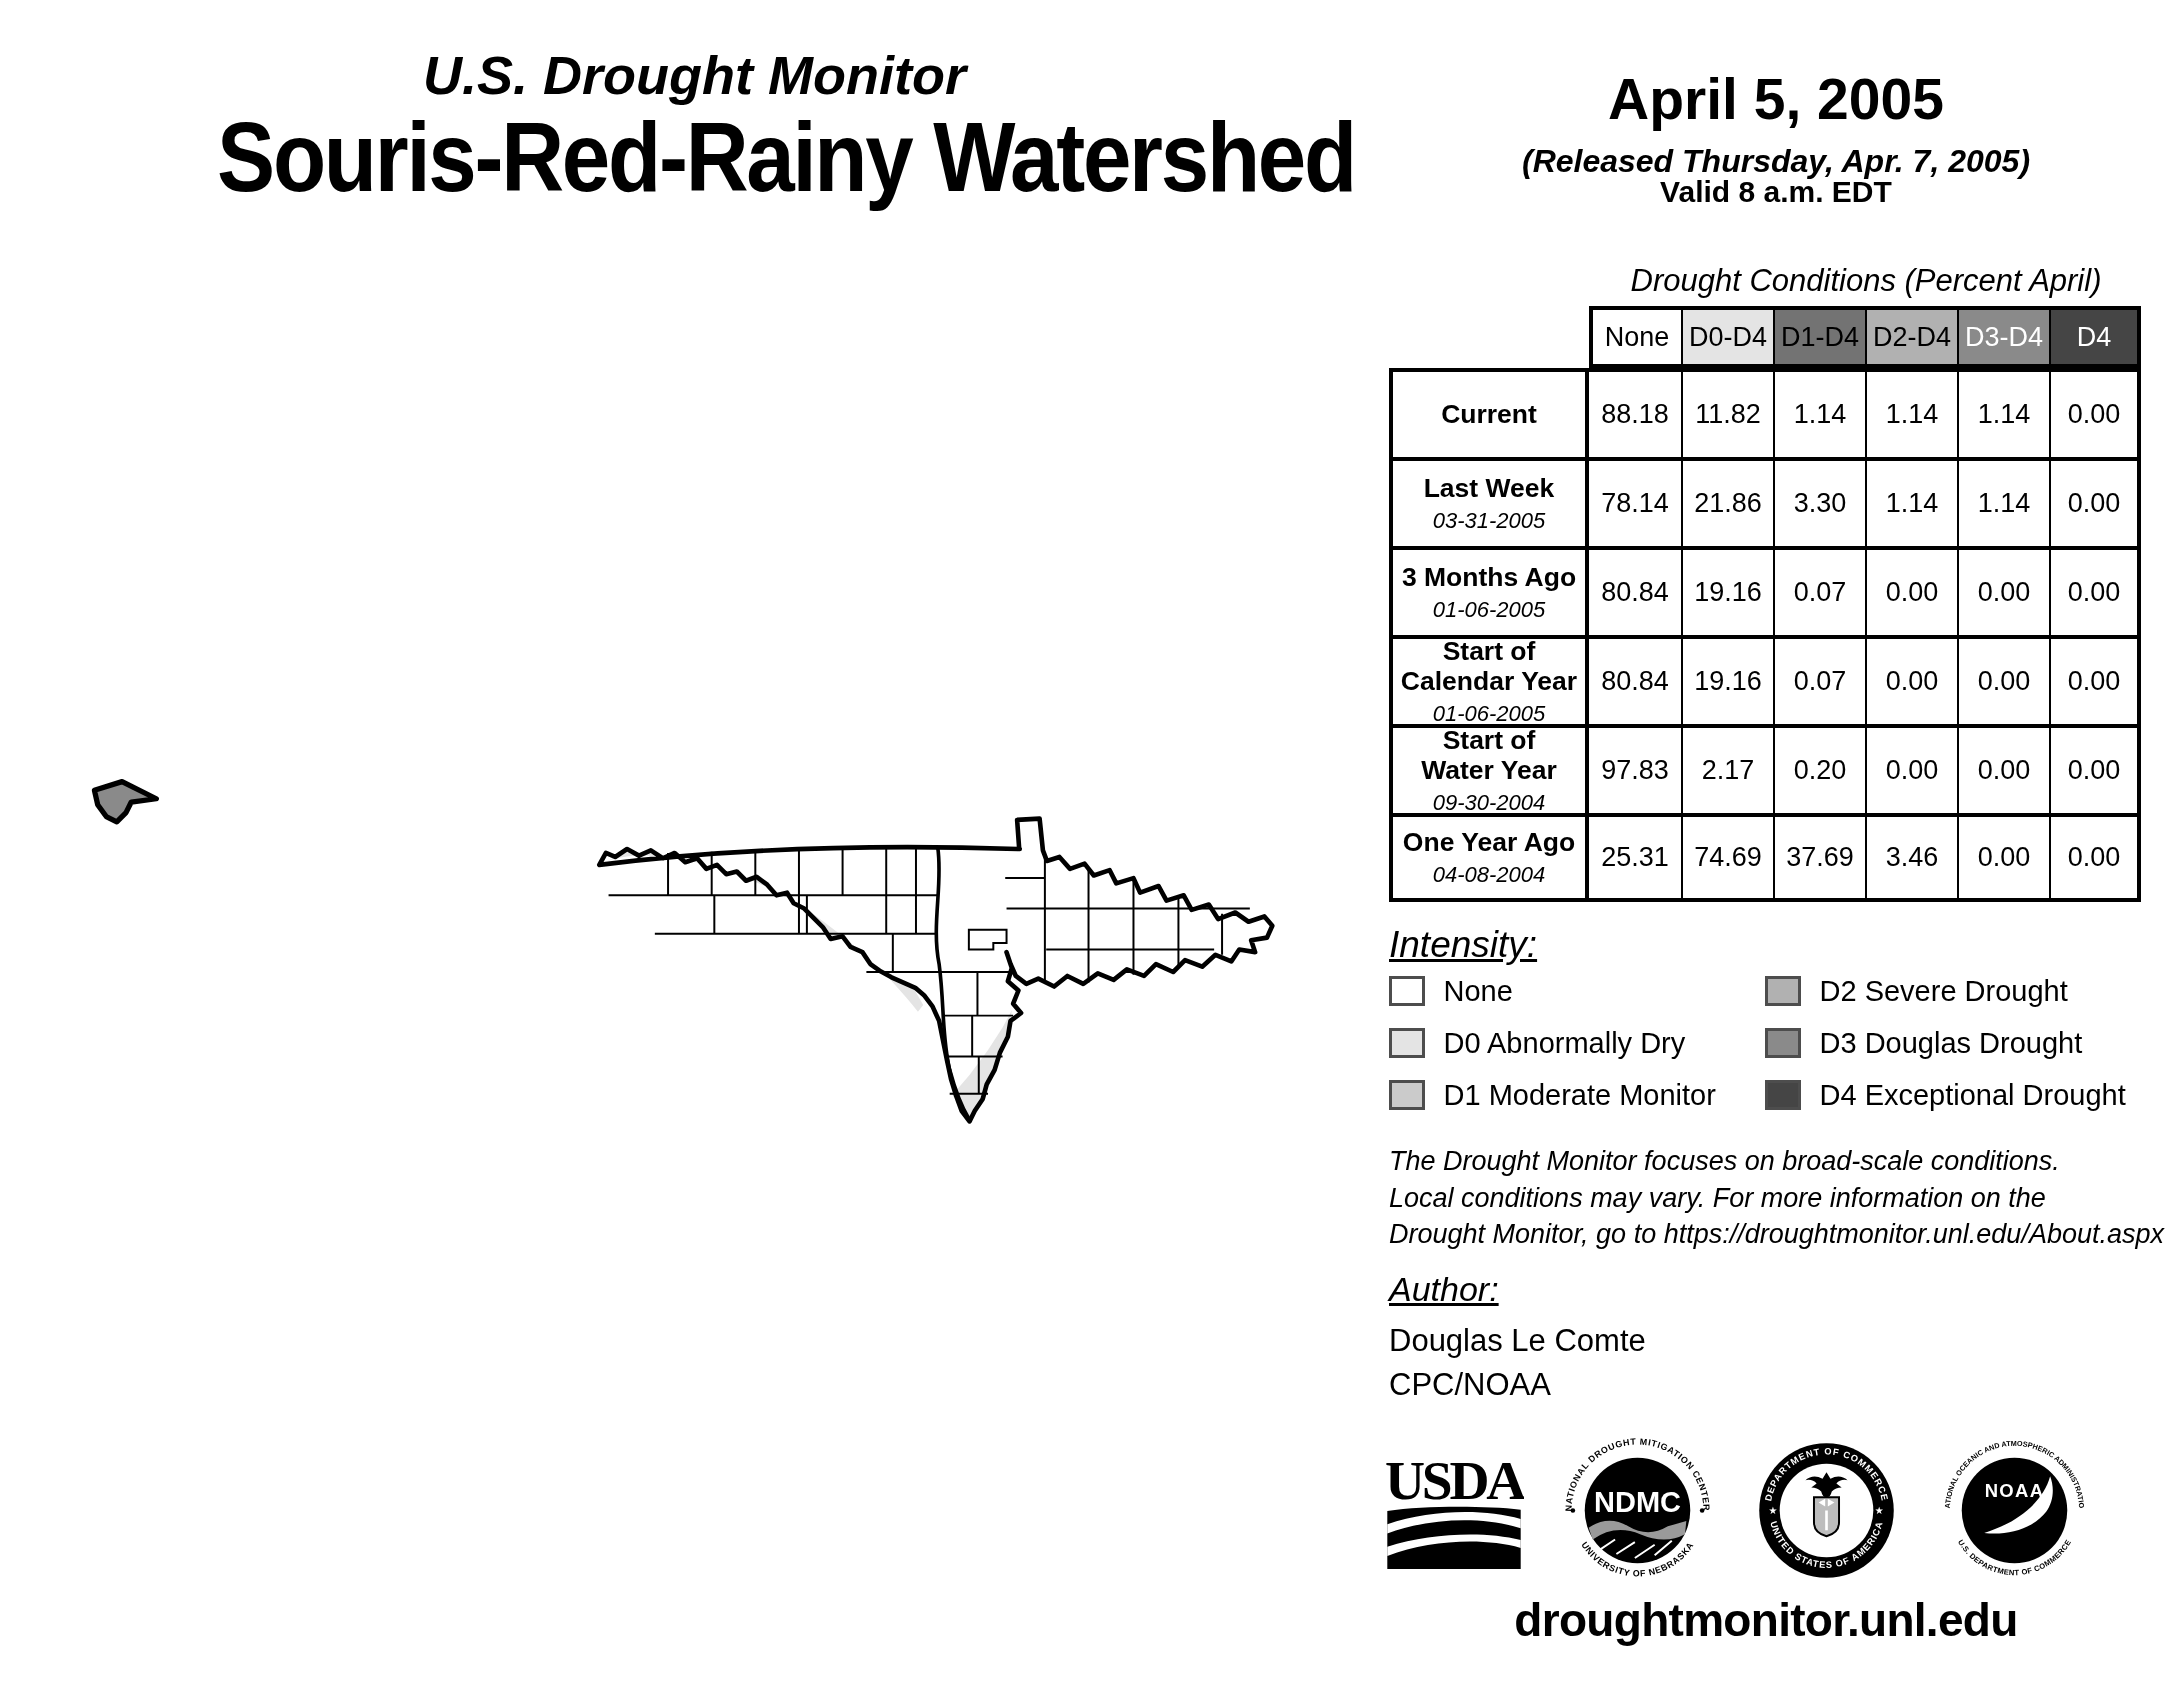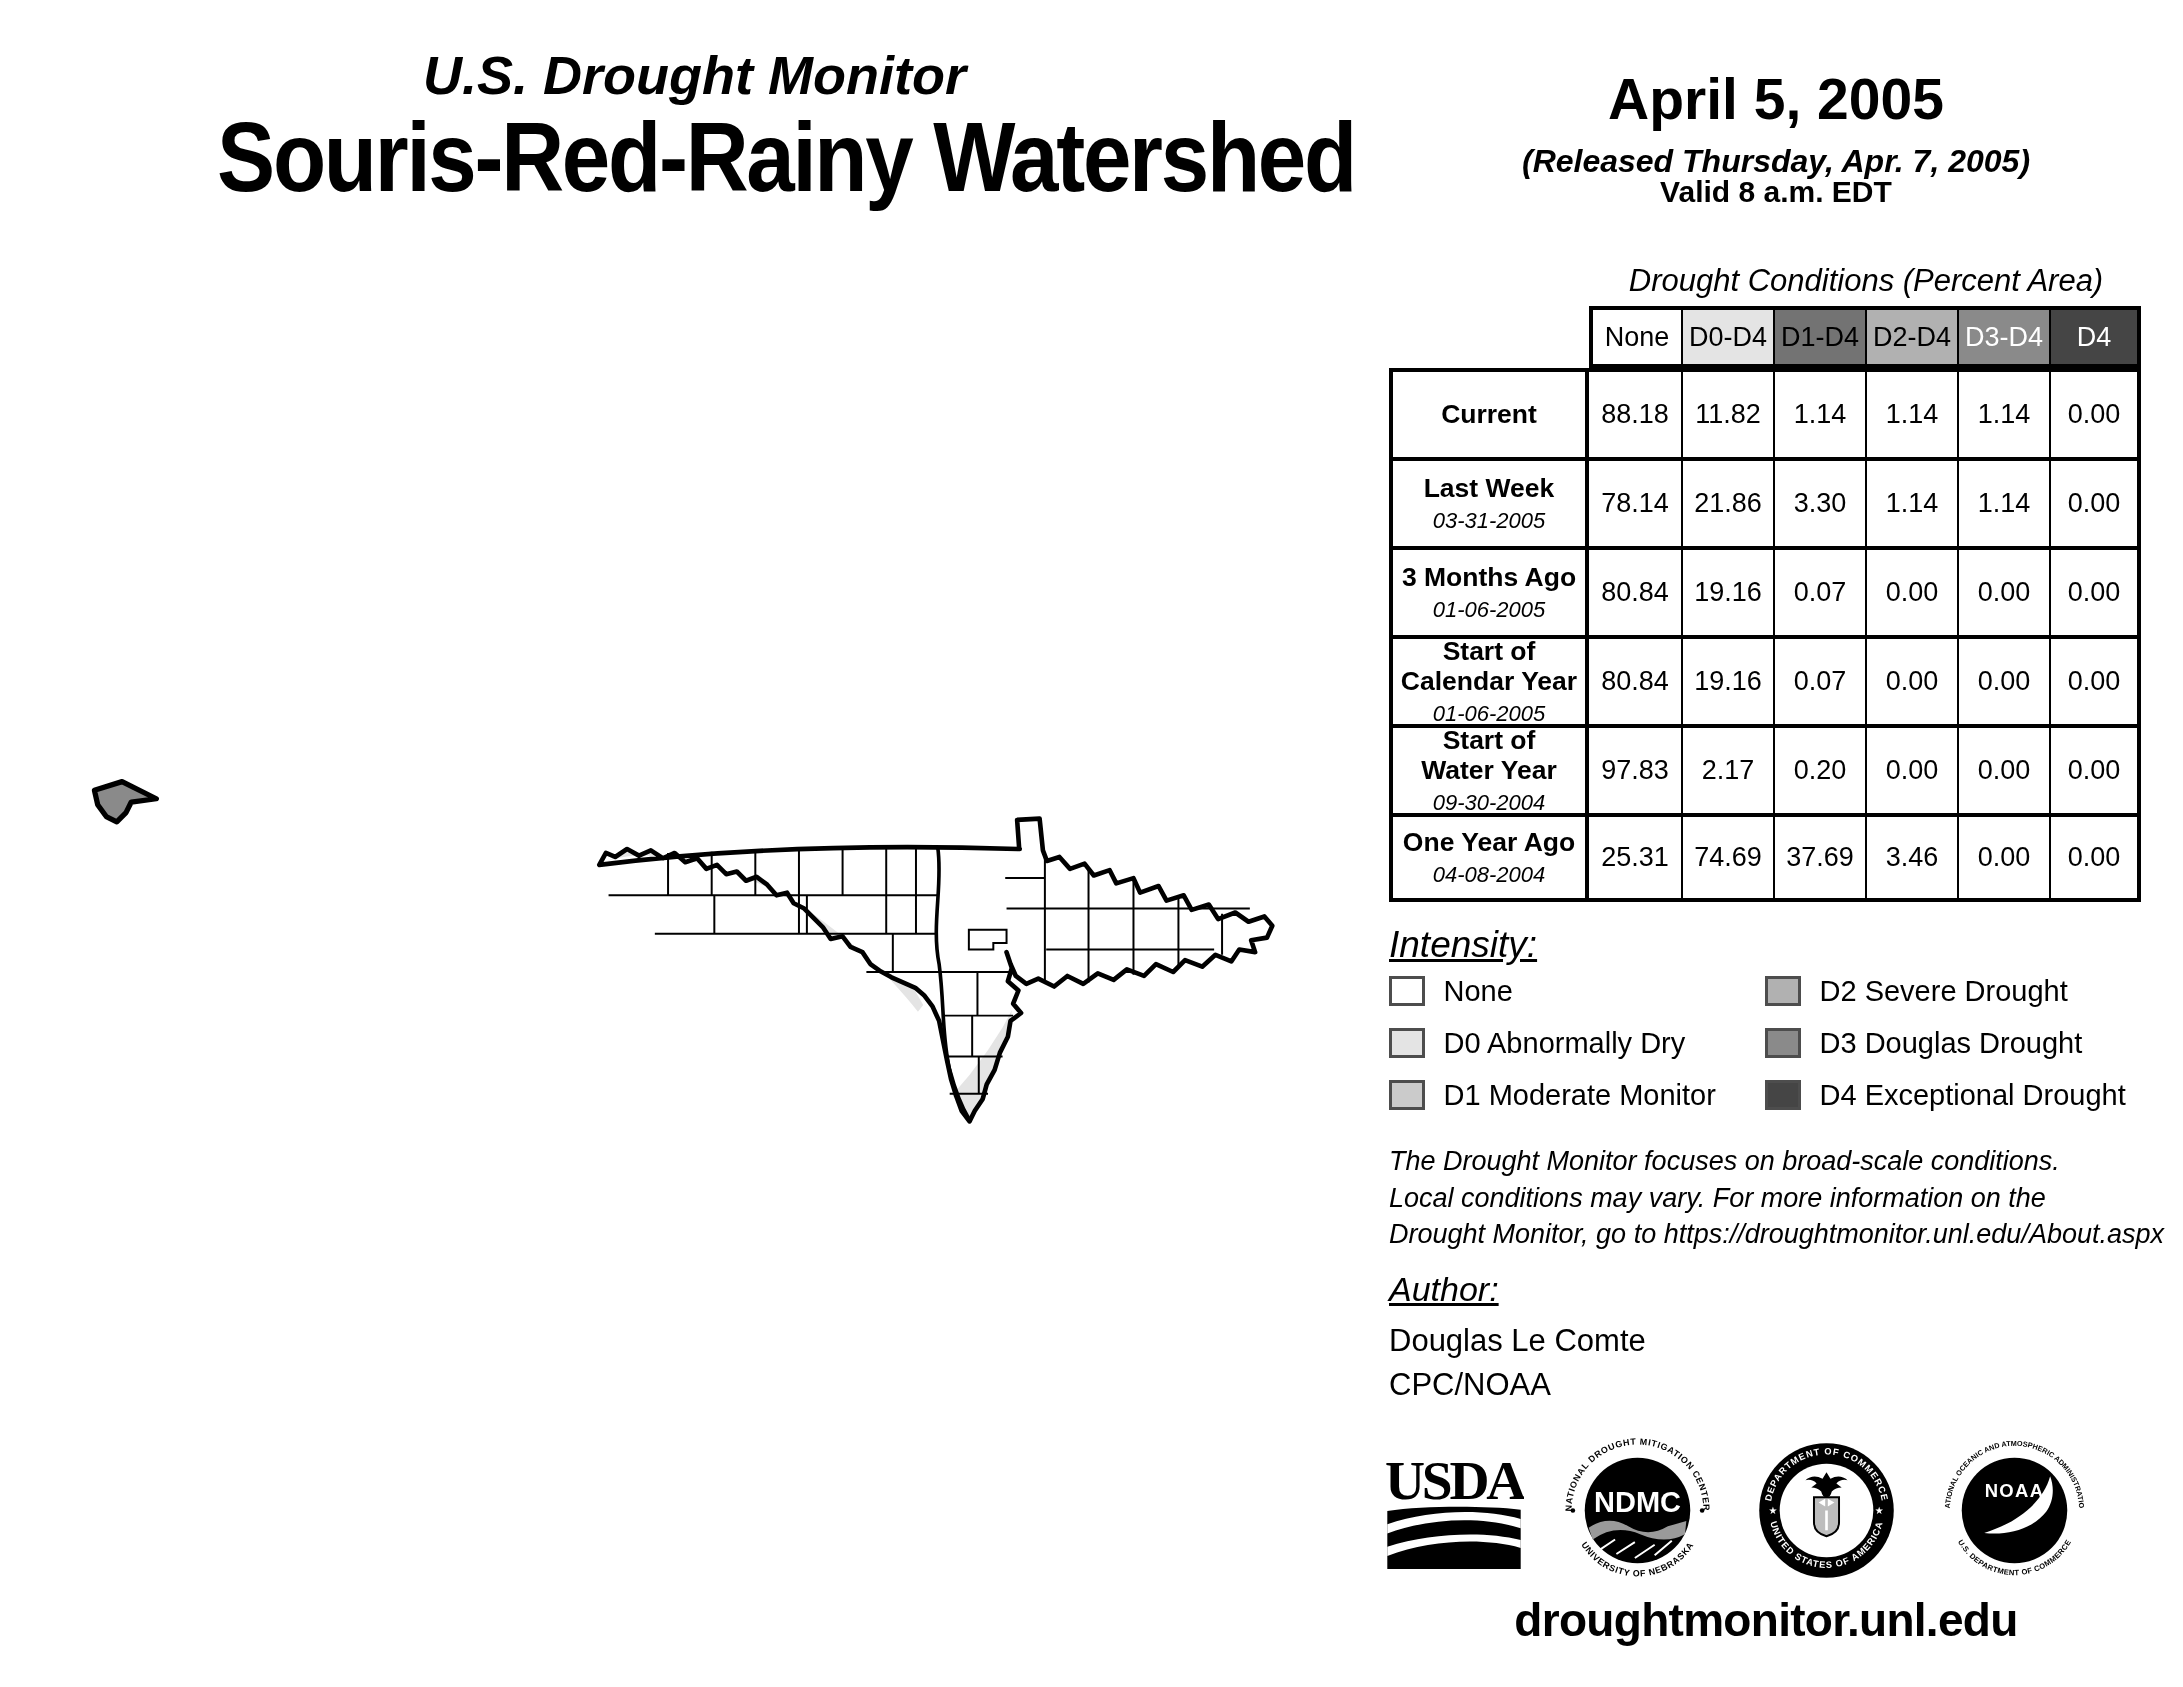--- a/index.html
+++ b/index.html
@@ -74,21 +74,21 @@
     <div class="program-title">U.S. Drought Monitor</div>
     <div class="region-title">Souris-Red-Rainy Watershed</div>
   </div>
 
   <div class="date-block">
     <div class="date-main">April 5, 2005</div>
     <div class="date-released">(Released Thursday, Apr. 7, 2005)</div>
     <div class="date-valid">Valid 8 a.m. EDT</div>
   </div>
 
-  <div class="table-title">Drought Conditions (Percent Area)</div>
+  <div class="table-title">Drought Conditions (Percent April)</div>
 
   <div class="tbl">
     <div class="cell"></div>
     <div class="cell th th-first th-light" style="background-color: rgb(255, 255, 255);">None</div>
     <div class="cell th th-light" style="background-color: rgb(228, 228, 228);">D0-D4</div>
     <div class="cell th th-light" style="background-color: #737373; text-align: center;">D1-D4</div>
     <div class="cell th th-light" style="background-color: rgb(177, 177, 177);">D2-D4</div>
     <div class="cell th th-dark" style="background-color: rgb(138, 138, 138);">D3-D4</div>
     <div class="cell th th-last th-dark" style="background-color: rgb(69, 69, 69);">D4</div>
 

